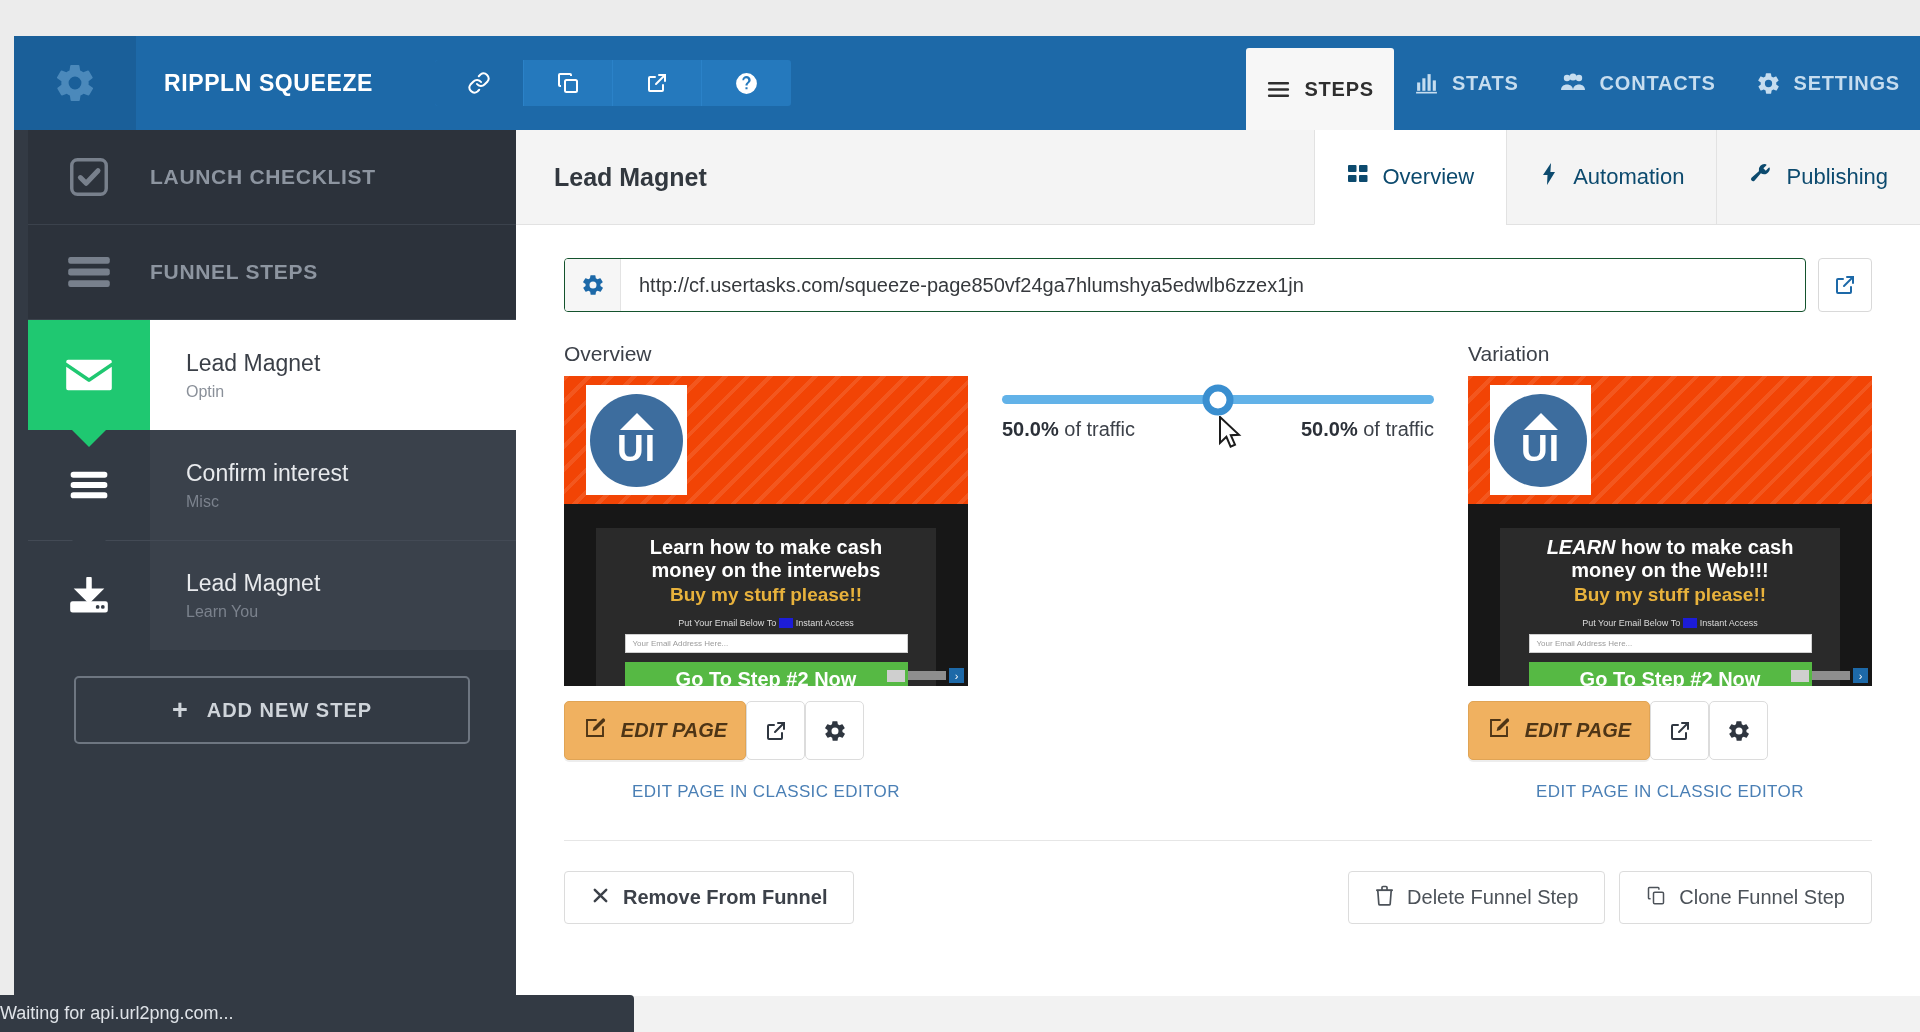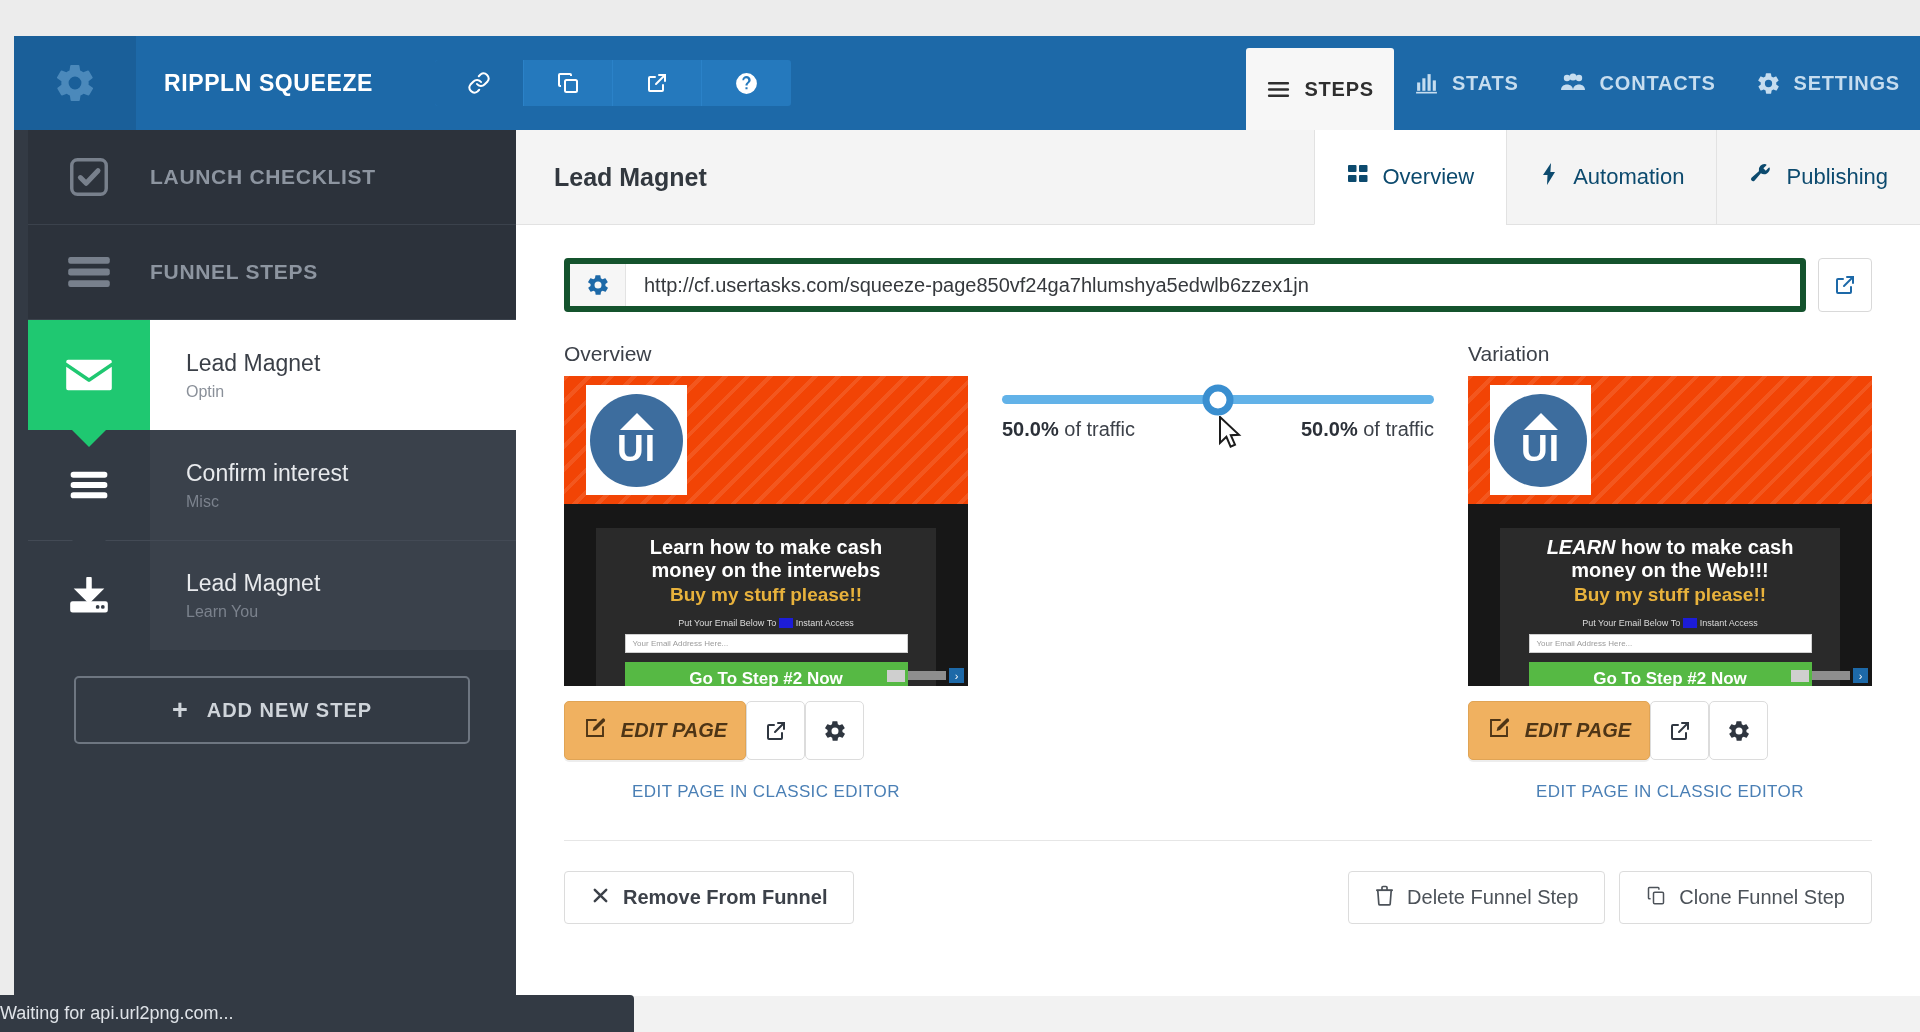--- a/index.html
+++ b/index.html
@@ -154,21 +154,21 @@
     font-size: 22px; color: #0c4a6e; cursor: pointer;
     border-left: 1px solid #e2e2e2;
   }
   .subtab.active { background: #ffffff; border-bottom: 1px solid #ffffff; margin-bottom: -1px; }
 
   .body-pad { padding: 33px 48px 0 48px; }
 
   .url-row { display: flex; align-items: stretch; gap: 12px; }
   .url-box {
     flex: 1; height: 54px;
-    border: 6px solid #14532d; border-radius: 4px;
+    border: 1px solid #14532d; border-radius: 4px;
     background: #ffffff; display: flex; align-items: stretch; overflow: hidden;
   }
   .url-gear {
     width: 56px; background: #f6f6f6; border-right: 1px solid #e3e3e3;
     display: flex; align-items: center; justify-content: center; color: #1d69a8;
     cursor: pointer;
   }
   .url-text {
     flex: 1; display: flex; align-items: center; padding-left: 18px;
     font-size: 20px; color: #36393d;
@@ -235,21 +235,21 @@
   }
   .th-small .hl { background: #1d1dd8; color: #1d1dd8; }
   .th-input {
     margin: 6px auto 0 auto; width: 283px; height: 19px; background: #ffffff;
     border: 1px solid #cfcfcf; display: flex; align-items: center; padding-left: 7px;
     font-size: 8px; color: #9b9b9b;
   }
   .th-cta {
     margin: 9px auto 0 auto; width: 283px; height: 34px; background: #56b944;
     display: flex; align-items: center; justify-content: center;
-    color: #ffffff; font-size: 17px; font-weight: bold;
+    color: #ffffff; font-size: 20px; font-weight: bold;
   }
   .th-badge {
     position: absolute; right: 4px; bottom: 3px; display: flex; align-items: center; gap: 3px;
   }
   .th-badge .bx { width: 18px; height: 12px; background: #cfcfcf; }
   .th-badge .bt { width: 38px; height: 9px; background: #8e8e8e; }
   .th-badge .ba { width: 15px; height: 15px; background: #1d69a8; color: #fff;
                   font-size: 11px; display: flex; align-items: center; justify-content: center; }
 
   .btn-row { display: flex; margin-top: 15px; font-style: italic; }

